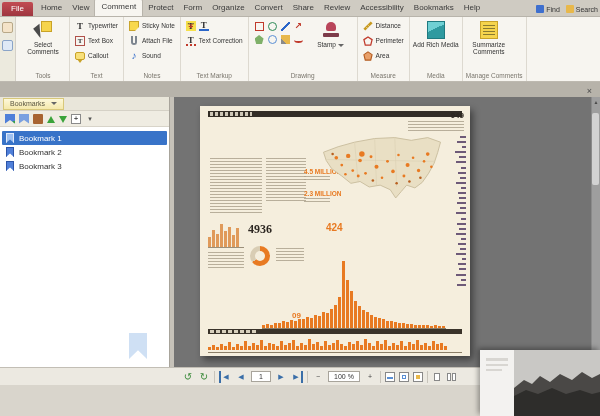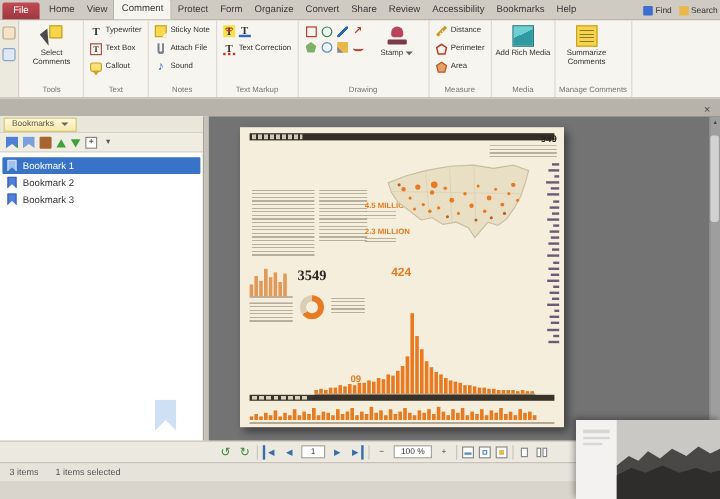--- a/index.html
+++ b/index.html
@@ -425,21 +425,21 @@
         <div id="mini-hist">
             <div style="flex: 0 0 auto; width: 3px; height: 35%; background: rgb(224, 154, 90);"></div>
             <div style="flex: 0 0 auto; width: 3px; height: 60%; background: rgb(224, 154, 90);"></div>
             <div style="flex: 0 0 auto; width: 3px; height: 45%; background: rgb(224, 154, 90);"></div>
             <div style="flex: 0 0 auto; width: 3px; height: 80%; background: rgb(224, 154, 90);"></div>
             <div style="flex: 0 0 auto; width: 3px; height: 55%; background: rgb(224, 154, 90);"></div>
             <div style="flex: 0 0 auto; width: 3px; height: 70%; background: rgb(224, 154, 90);"></div>
             <div style="flex: 0 0 auto; width: 3px; height: 40%; background: rgb(224, 154, 90);"></div>
             <div style="flex: 0 0 auto; width: 3px; height: 65%; background: rgb(224, 154, 90);"></div>
           </div>
-        <span class="num6946">3549</span>
+        <span class="num6946">4936</span>
         <span class="num424">424</span>
         <div class="donut"></div>
         <div class="abs tl" style="left:8px;top:146px;width:36px;height:18px"></div>
         <div class="abs tl" style="left:76px;top:142px;width:28px;height:14px"></div>
 
         <div id="main-hist">
             <div style="flex: 0 0 auto; width: 3px; height: 4%; background: rgb(232, 122, 34);"></div>
             <div style="flex: 0 0 auto; width: 3px; height: 6%; background: rgb(232, 122, 34);"></div>
             <div style="flex: 0 0 auto; width: 3px; height: 5%; background: rgb(232, 122, 34);"></div>
             <div style="flex: 0 0 auto; width: 3px; height: 8%; background: rgb(232, 122, 34);"></div>
@@ -616,24 +616,20 @@
     <span class="nsep"></span>
     <span class="lic one">
         <i></i>
       </span>
     <span class="lic">
         <i></i>
         <i></i>
       </span>
   </div>
 
-  <div class="statusrow">
-    <span>3 items</span>
-    <span>1 items selected</span>
-  </div>
 
   <div class="thumb">
     <svg viewBox="0 0 120 66" preserveAspectRatio="none">
       <rect x="0" y="0" width="120" height="66" fill="#dcdad6"></rect>
       <rect x="0" y="0" width="34" height="66" fill="#f3f2f0"></rect>
       <rect x="34" y="0" width="86" height="40" fill="#c9c8c5"></rect>
       <path d="M34,38 L44,30 L52,34 L60,26 L70,32 L80,24 L92,30 L102,22 L112,28 L120,24 L120,66 L34,66 Z" fill="#4a4846"></path>
       <path d="M34,46 L46,40 L58,44 L72,38 L86,44 L100,40 L112,44 L120,42 L120,66 L34,66 Z" fill="#2e2d2b"></path>
       <rect x="6" y="8" width="22" height="3" fill="#d8d6d2"></rect>
       <rect x="6" y="14" width="22" height="2" fill="#d8d6d2"></rect>

